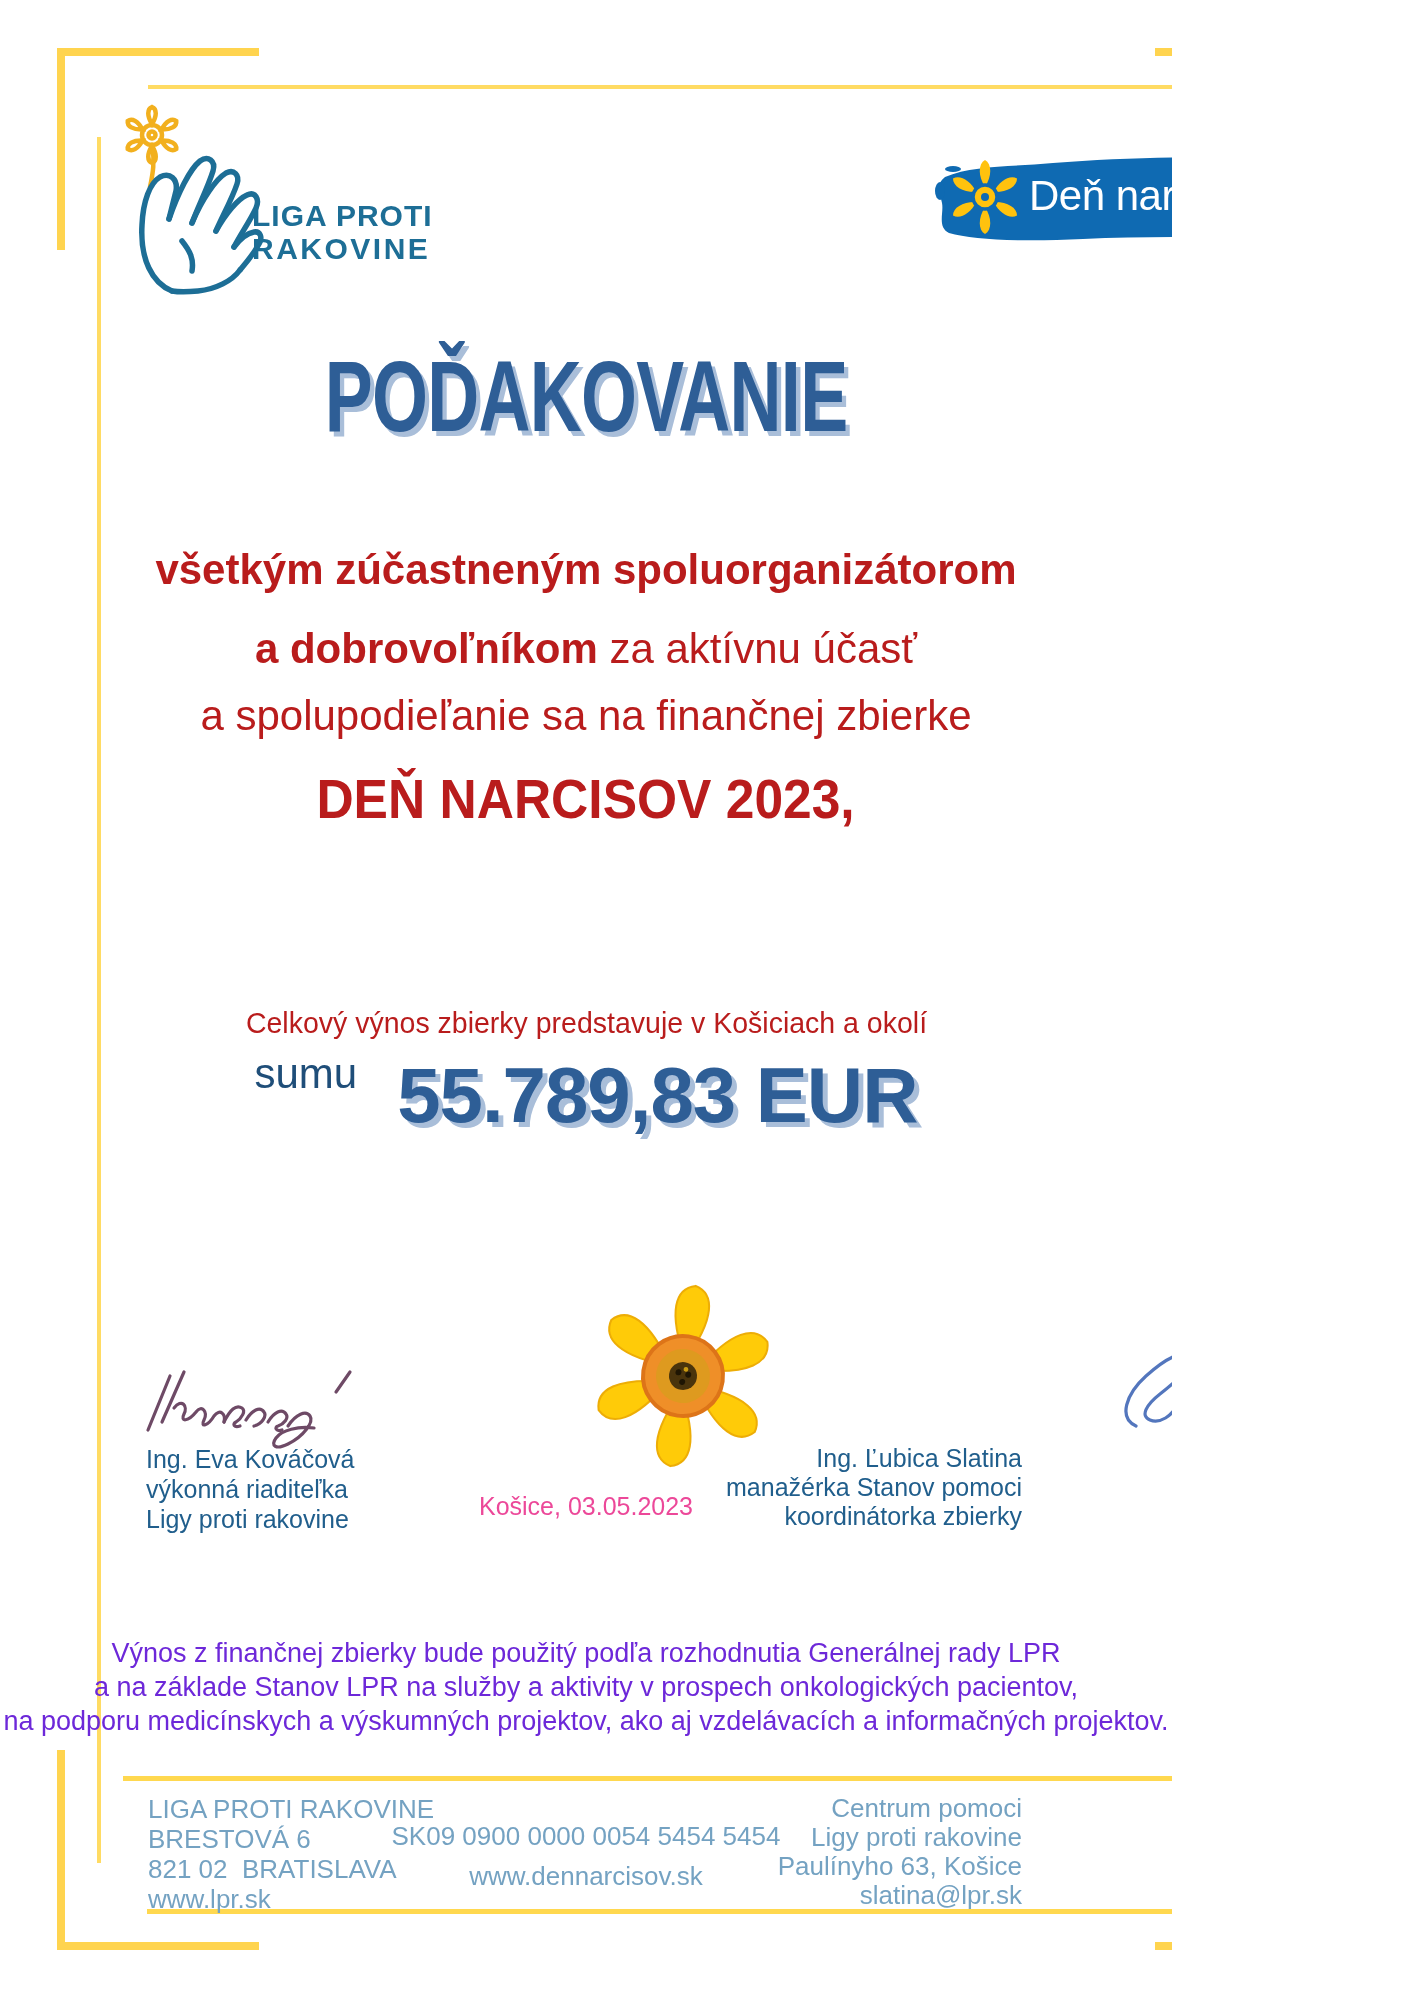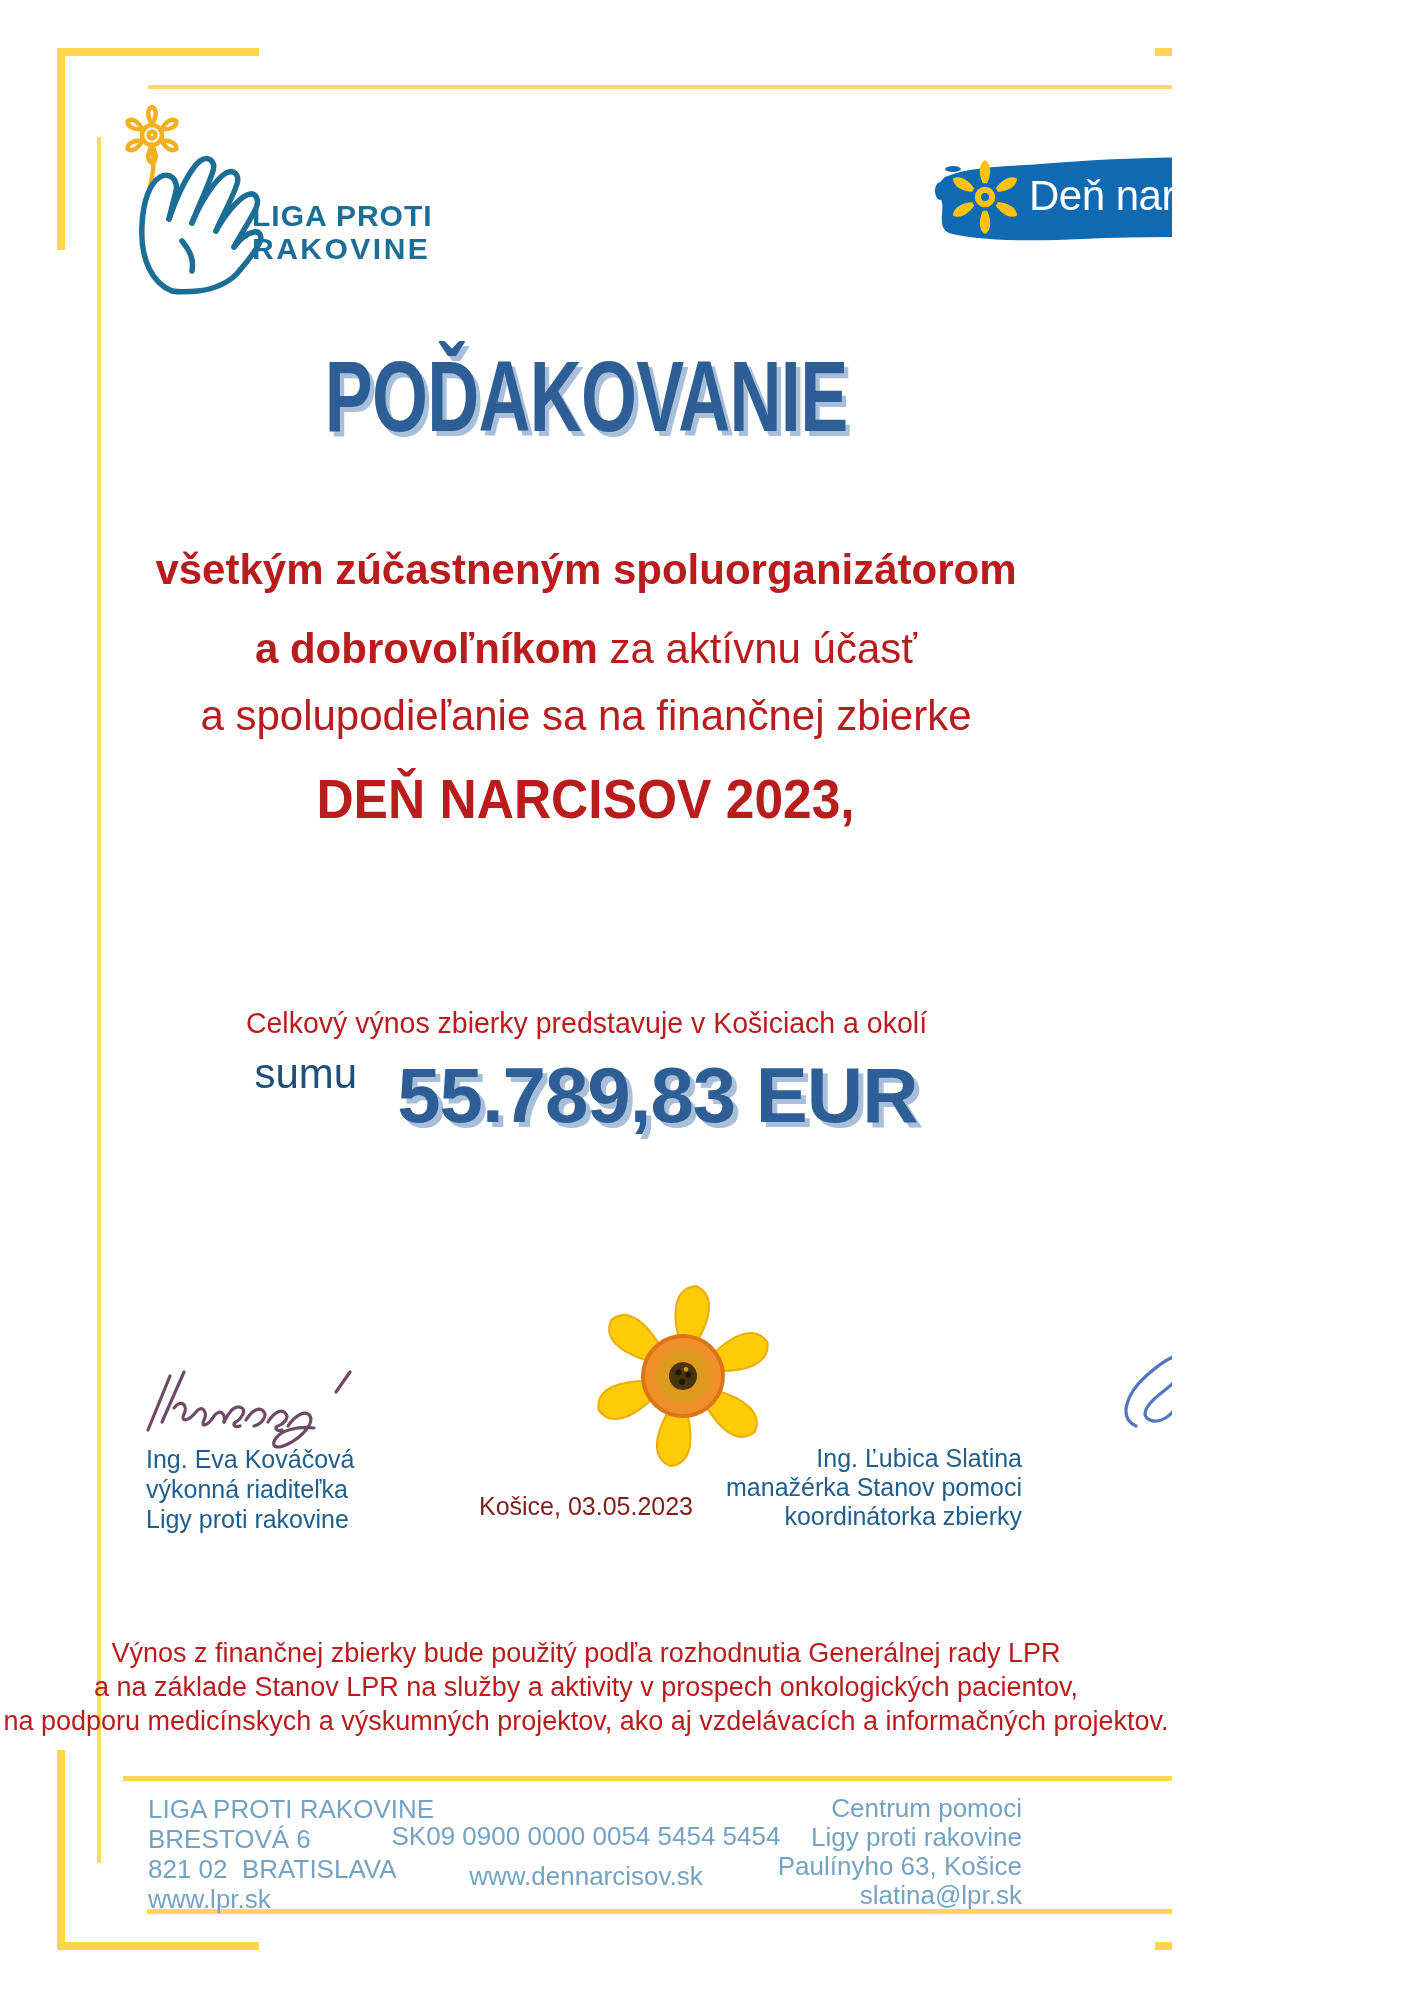--- a/index.html
+++ b/index.html
@@ -34,23 +34,23 @@
            align-items:flex-start;gap:40px;color:#1F4E79;}
   .sum-row .lbl{font-size:42px;}
   .sum-row .val{font-size:78px;font-weight:bold;color:#2E5E96;letter-spacing:-1px;
                 text-shadow:5px 5px 0 #A9BED9;white-space:nowrap;}
   
   .sig-left-text{position:absolute;left:146px;top:1444px;font-size:25px;line-height:30px;
                  color:#205E8C;text-align:left;white-space:nowrap;}
   .sig-right-text{position:absolute;right:150px;top:1444px;font-size:25px;line-height:29px;
                  color:#205E8C;text-align:right;white-space:nowrap;}
   .place-date{position:absolute;left:0;right:0;top:1492px;text-align:center;font-size:25px;
-              color:#7f1d1d;}
-  
-  .disc{position:absolute;left:0;right:0;text-align:center;font-size:27px;color:#b91c1c;white-space:nowrap;}
+              color:#ec4899;}
+  
+  .disc{position:absolute;left:0;right:0;text-align:center;font-size:27px;color:#6d28d9;white-space:nowrap;}
   .d1{top:1638px;} .d2{top:1672px;} .d3{top:1706px;}
   
   .foot{color:#74A2C2;font-size:26px;white-space:nowrap;}
   .foot-left{position:absolute;left:148px;top:1794px;line-height:30px;text-align:left;}
   .foot-center{position:absolute;left:0;right:0;top:1816px;line-height:40px;text-align:center;}
   .foot-right{position:absolute;right:150px;top:1794px;line-height:29px;text-align:right;}
 </style>
 </head>
 <body>
 

